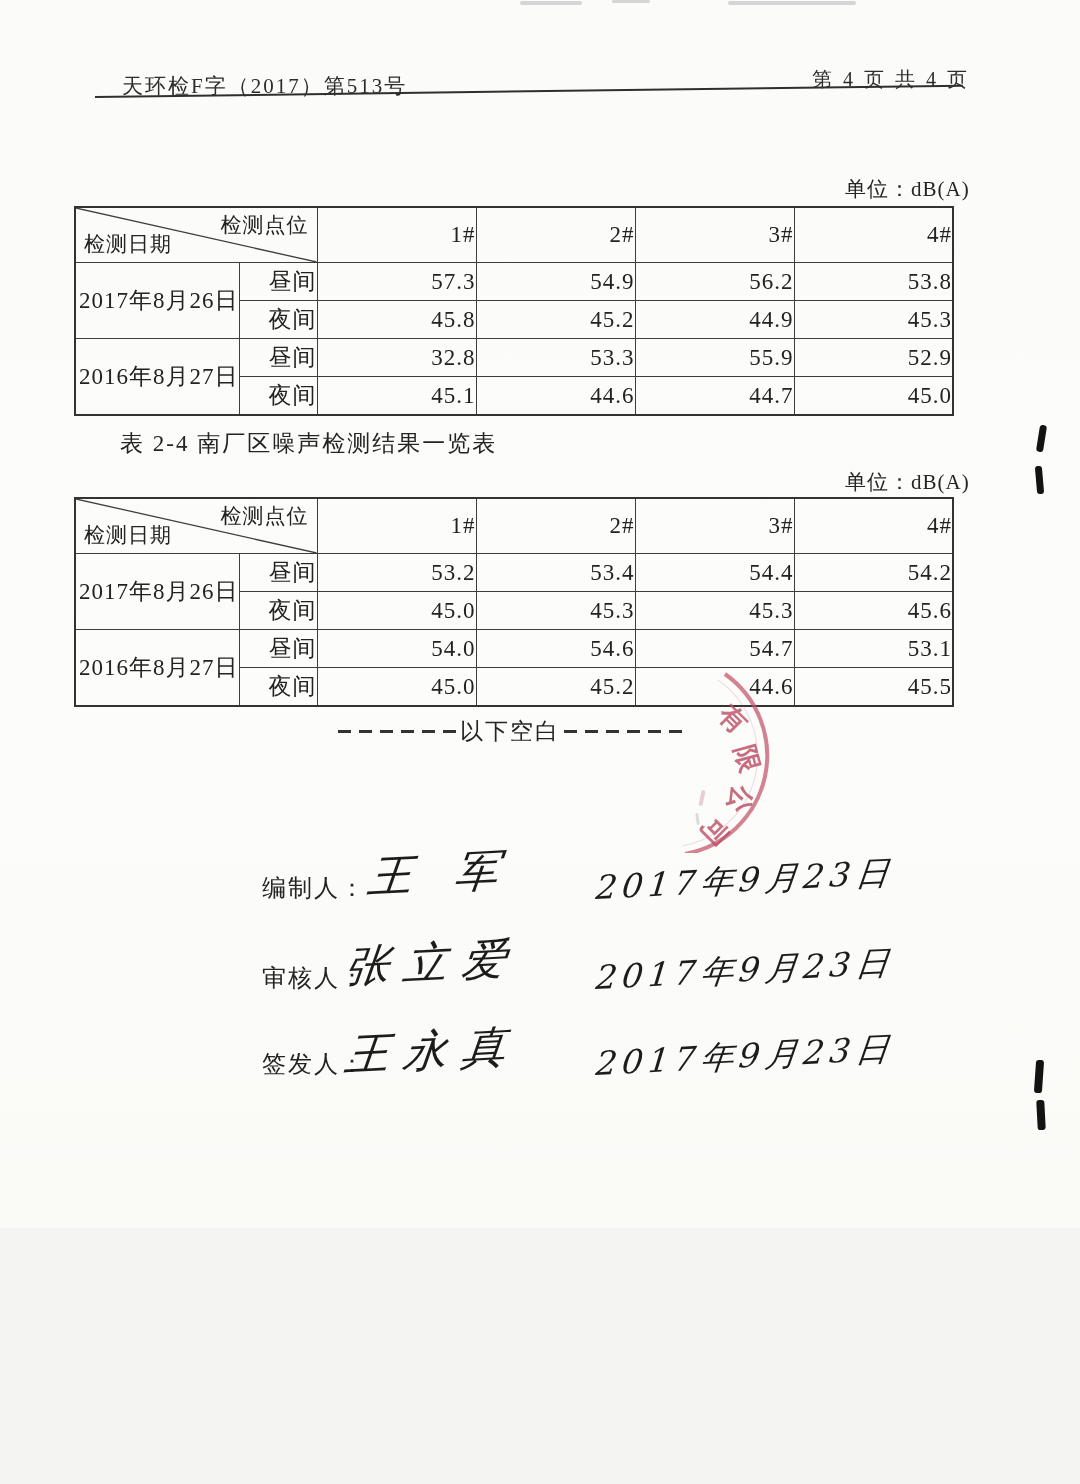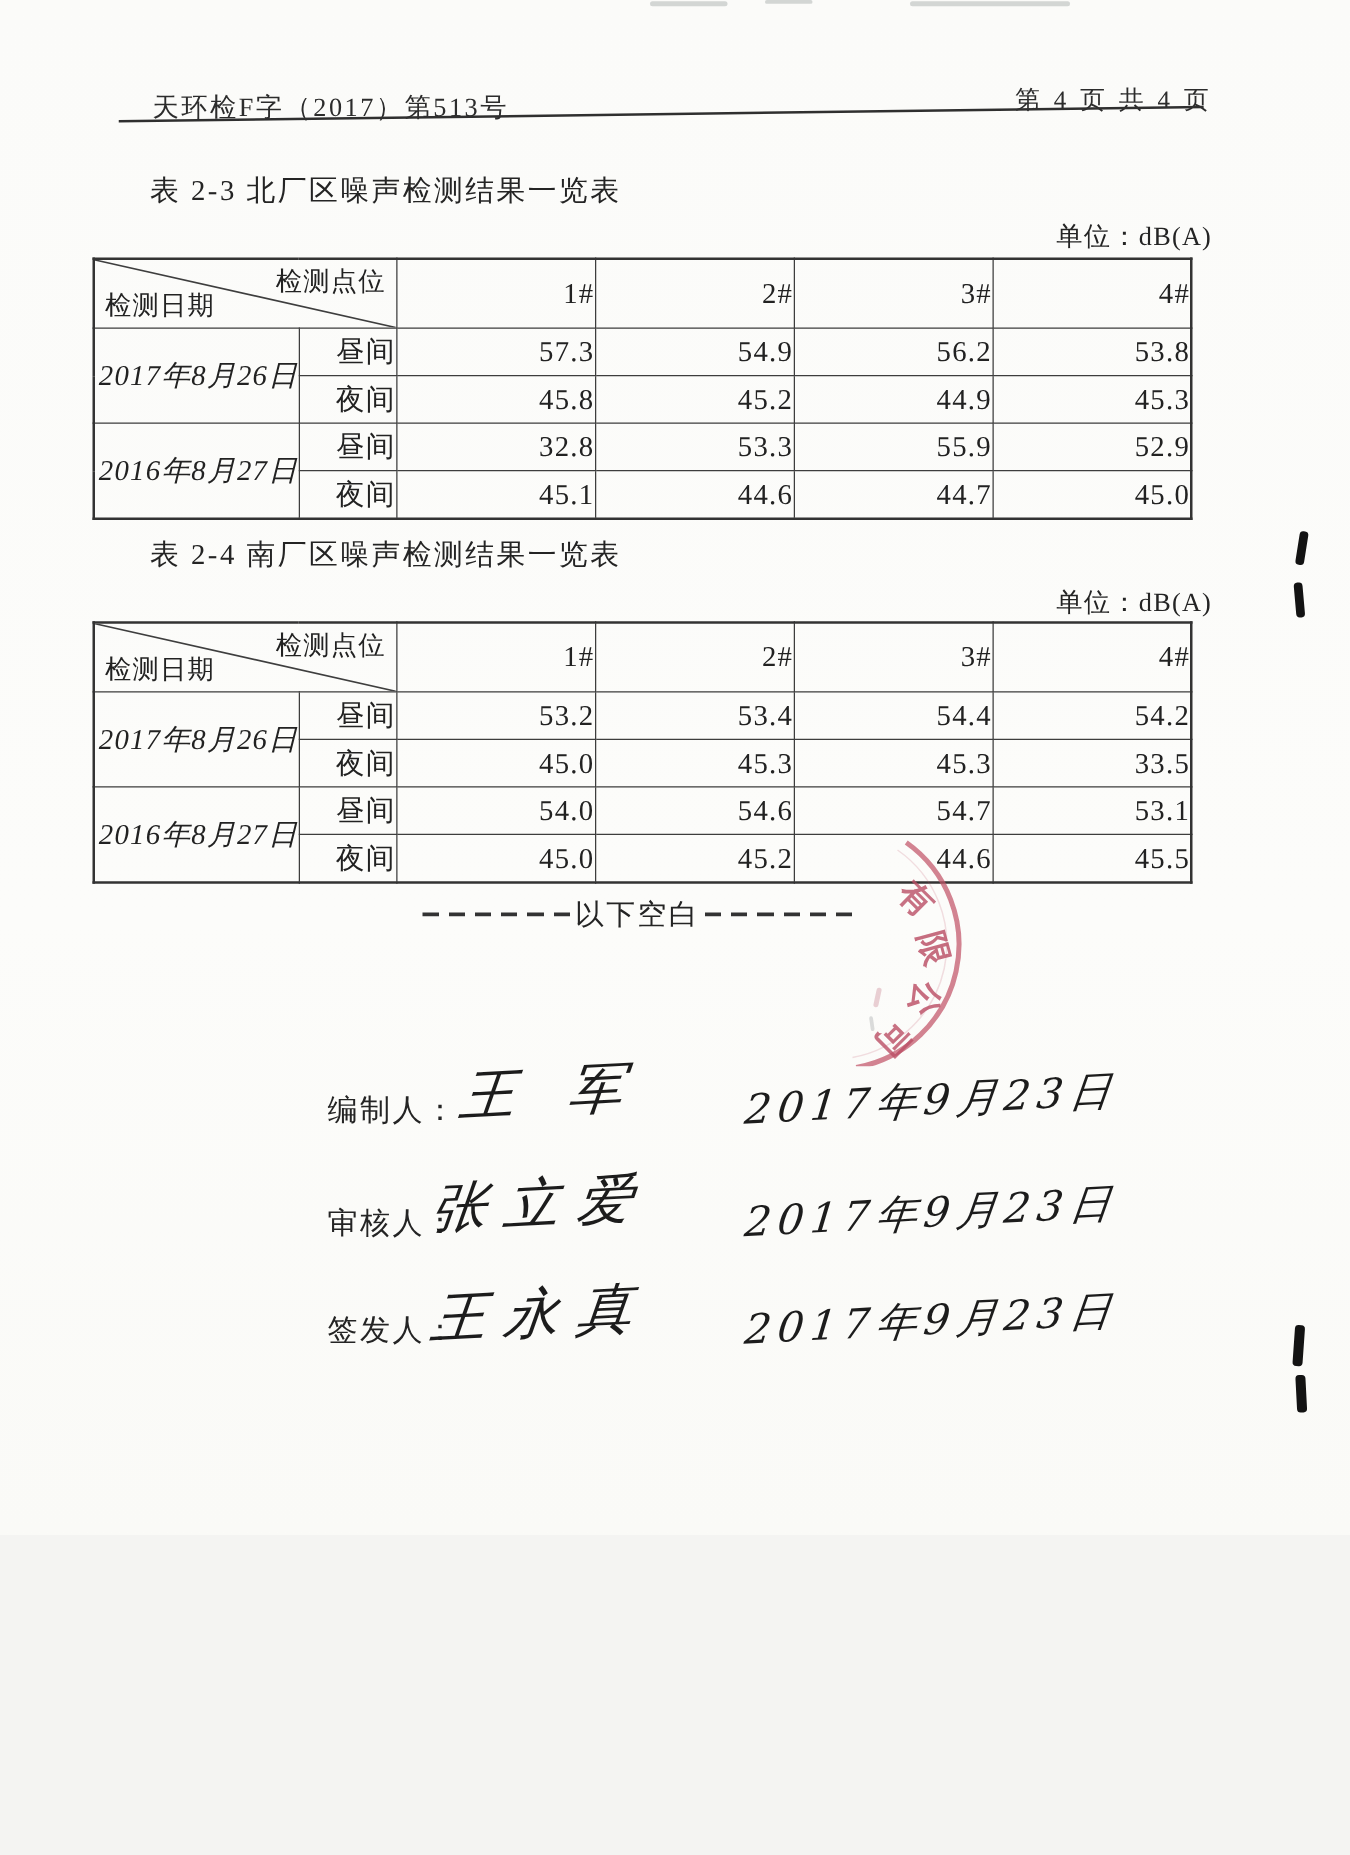--- a/index.html
+++ b/index.html
@@ -32,21 +32,21 @@
     letter-spacing:1px;
     padding:0;
   }
   table.noise{border:2.5px solid #333;}
   tr.hdr td{height:54px;}
   tr.datarow td{height:37px;}
   td.corner{position:relative;text-align:left;}
   td.corner .diag{position:absolute;left:0;top:0;width:100%;height:100%;}
   td.corner .c-top{position:absolute;right:8px;top:3px;font-size:21px;letter-spacing:1px;}
   td.corner .c-bot{position:absolute;left:8px;bottom:4px;font-size:21px;letter-spacing:1px;}
-  td.datecell{font-size:22px;letter-spacing:1px;font-style:italic;}
+  td.datecell{font-size:22px;letter-spacing:1px;}
   td.periodcell{font-size:22px;margin-left:42px;}
   
   .blank-note{left:338px;top:716px;display:flex;align-items:center;gap:4px;}
   .blank-note .dash{width:118px;height:3px;background:repeating-linear-gradient(90deg,#333 0 13px,transparent 13px 21px);}
   .blank-note .bn-text{font-size:23px;letter-spacing:2px;color:#242424;}
   
   .inspectors{left:262px;top:786px;font-size:24px;letter-spacing:2px;color:#242424;}
   .inspectors .names{margin-left:38px;letter-spacing:4px;}
   .sign-label{font-size:24px;letter-spacing:2px;color:#242424;}
   .handwrite{
@@ -67,21 +67,20 @@
 </style>
 </head>
 <body>
 
 <div class="page">
 
   <div class="abs doc-number">天环检F字（2017）第513号</div>
   <div class="abs page-indicator">第 4 页 共 4 页</div>
   <div class="abs header-rule"></div>
 
-  <div class="abs tbl-title" style="left:120px;top:137px;">表 2-3 北厂区噪声检测结果一览表</div>
   <div class="abs unit-label" style="left:845px;top:175px;">单位：dB(A)</div>
 
   <div class="abs" style="left:74px;top:206px;">
     <table class="noise">
       <colgroup>
         <col style="width:164px">
           <col style="width:78px">
         <col style="width:159px">
           <col style="width:159px">
           <col style="width:159px">
@@ -168,21 +167,21 @@
         <td>53.2</td>
         <td>53.4</td>
         <td>54.4</td>
         <td>54.2</td>
       </tr>
       <tr class="datarow">
         <td class="periodcell">夜间</td>
         <td>45.0</td>
         <td>45.3</td>
         <td>45.3</td>
-        <td>33.5</td>
+        <td>45.6</td>
       </tr>
       <tr class="datarow">
         <td rowspan="2" class="datecell">2016年8月27日</td>
         <td class="periodcell">昼间</td>
         <td>54.0</td>
         <td>54.6</td>
         <td>54.7</td>
         <td>53.1</td>
       </tr>
       <tr class="datarow">

